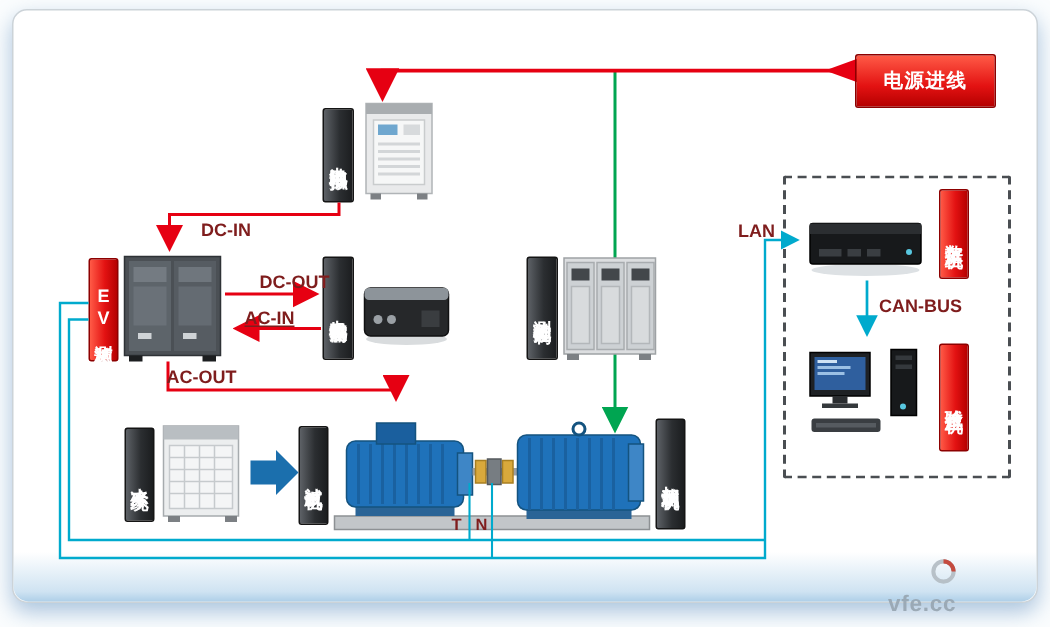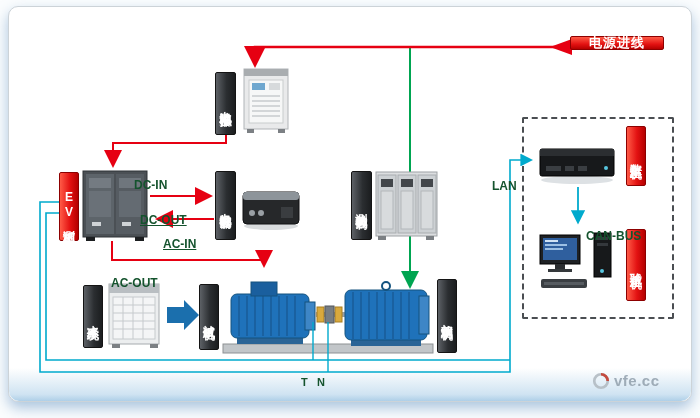--- a/index.html
+++ b/index.html
@@ -16,27 +16,27 @@
   .vlabel { position:absolute; writing-mode:vertical-rl; text-orientation:upright;
             display:flex; align-items:center; justify-content:center;
             color:#fff; font-weight:bold; font-size:12px; line-height:1; letter-spacing:1px;
             z-index:2; border-radius:2px; }
   .vlabel.dark { background:linear-gradient(90deg,#5d6166 0%,#2b2e31 55%,#1b1d1f 100%); border:1px solid #141414; }
   .vlabel.red  { background:linear-gradient(90deg,#ff5a46 0%,#e31212 55%,#b50000 100%); border:1px solid #8d0000; }
   .hlabel-red { position:absolute; display:flex; align-items:center; justify-content:center;
             background:linear-gradient(180deg,#ff5a46 0%,#e31212 60%,#b50000 100%);
             color:#fff; font-weight:bold; font-size:13px; letter-spacing:1px;
             border:1px solid #8d0000; border-radius:2px; z-index:4; }
-  .wlabel { position:absolute; font-size:12px; font-weight:bold; color:#14532d; z-index:4; white-space:nowrap;margin-top:32px; }
+  .wlabel { position:absolute; font-size:12px; font-weight:bold; color:#7f1d1d; z-index:4; white-space:nowrap; }
   .wlabel.small { font-size:11px; }
   .dashed-box { position:absolute; left:522px; top:117px; width:152px; height:202px;
             border:2px dashed #4a4e52; border-radius:2px; z-index:2; }
   .img { position:absolute; z-index:2; }
-  .watermark { position:absolute; left:592px; top:372px; display:flex; align-items:flex-start; gap:4px;
-            z-index:4; opacity:.9; }
+  .watermark { position:absolute; left:592px; top:372px; display:flex; align-items:flex-end; gap:4px;
+            z-index:4; opacity:.9;flex-direction:column; }
   .watermark .wm-text { font-size:15px; font-weight:bold; color:#97a5b1; letter-spacing:.5px; }
 </style>
 </head>
 <body>
 
 <div class="stage">
 
   <div class="card"></div>
   <div class="card-accent"></div>
 
@@ -188,24 +188,24 @@
 
     <path d="M59,202 H40 V372 H510 V160 H530" fill="none" stroke-width="1.6" marker-end="url(#mc)" stroke="#00aacd"></path>
     <path d="M59,213 H46 V360 H510" fill="none" stroke-width="1.6" stroke="#00aacd"></path>
     <path d="M313,322 V360" fill="none" stroke-width="1.4" stroke="#00aacd"></path>
     <path d="M328,322 V372" fill="none" stroke-width="1.4" stroke="#00aacd"></path>
     <path d="M578,187 V221" fill="none" stroke-width="1.8" marker-end="url(#mc)" stroke="#00aacd"></path>
 
     <path d="M167,307 H184 V300 L199,315 L184,330 V323 H167 Z" fill="#1b6fad"></path>
   </svg>
 
-  <div class="hlabel-red" style="left:570px;top:36px;width:94px;height:14px;">电源进线</div>
+  <div class="hlabel-red" style="left:570px;top:36px;width:94px;height:36px;">电源进线</div>
 
   <div class="wlabel" style="left:134px;top:146px;">DC-IN</div>
-  <div class="wlabel" style="left:140px;top:181px;text-decoration:underline;">DC-OUT</div>
+  <div class="wlabel" style="left:173px;top:181px;">DC-OUT</div>
   <div class="wlabel" style="left:163px;top:205px;text-decoration:underline;">AC-IN</div>
   <div class="wlabel" style="left:111px;top:244px;">AC-OUT</div>
   <div class="wlabel" style="left:492px;top:147px;text-align:right;">LAN</div>
   <div class="wlabel" style="left:586px;top:197px;text-align:right;">CAN-BUS</div>
   <div class="wlabel small" style="left:301px;top:344px;">T</div>
   <div class="wlabel small" style="left:317px;top:344px;">N</div>
 
   <div class="watermark">
     <svg width="18" height="18" viewBox="0 0 20 20">
       <circle cx="10" cy="10" r="7.5" fill="none" stroke="#b3bcc3" stroke-width="3"></circle>

